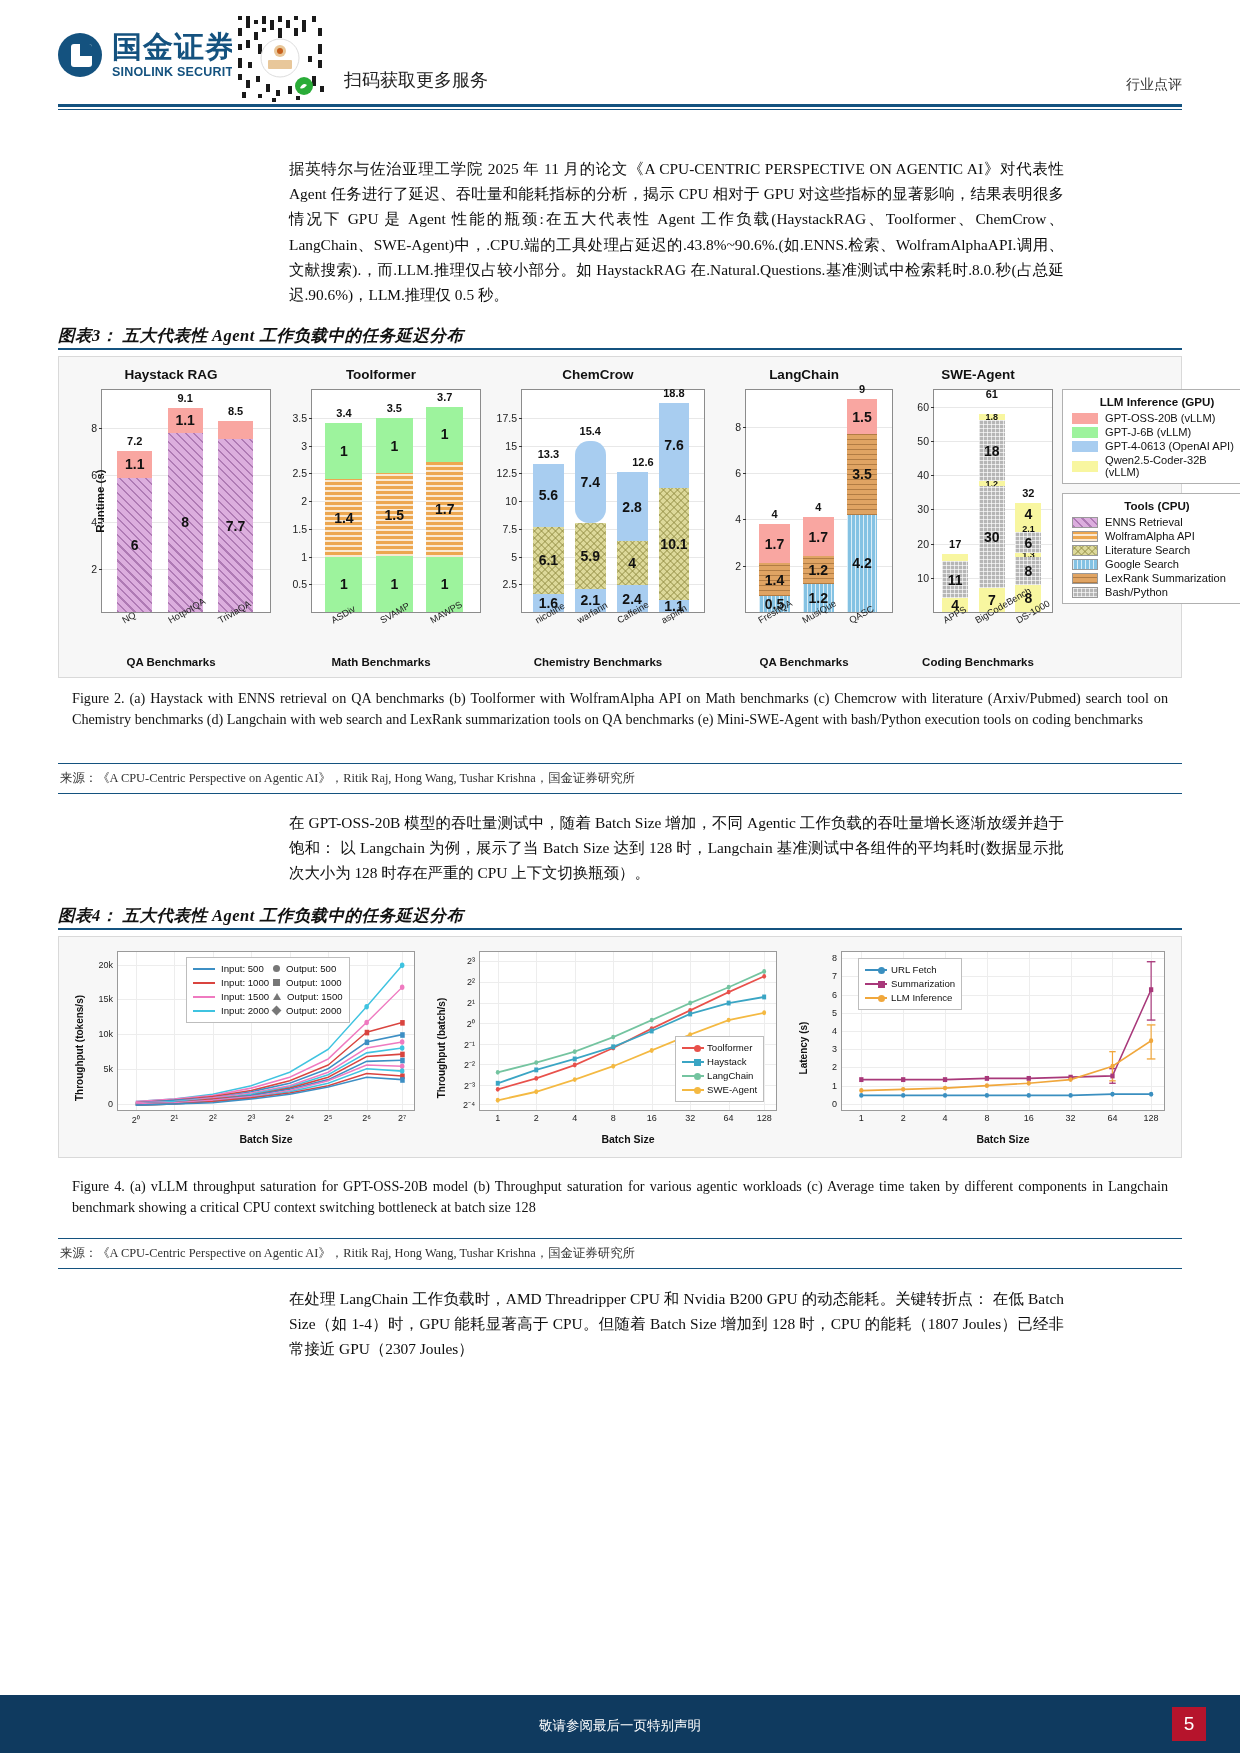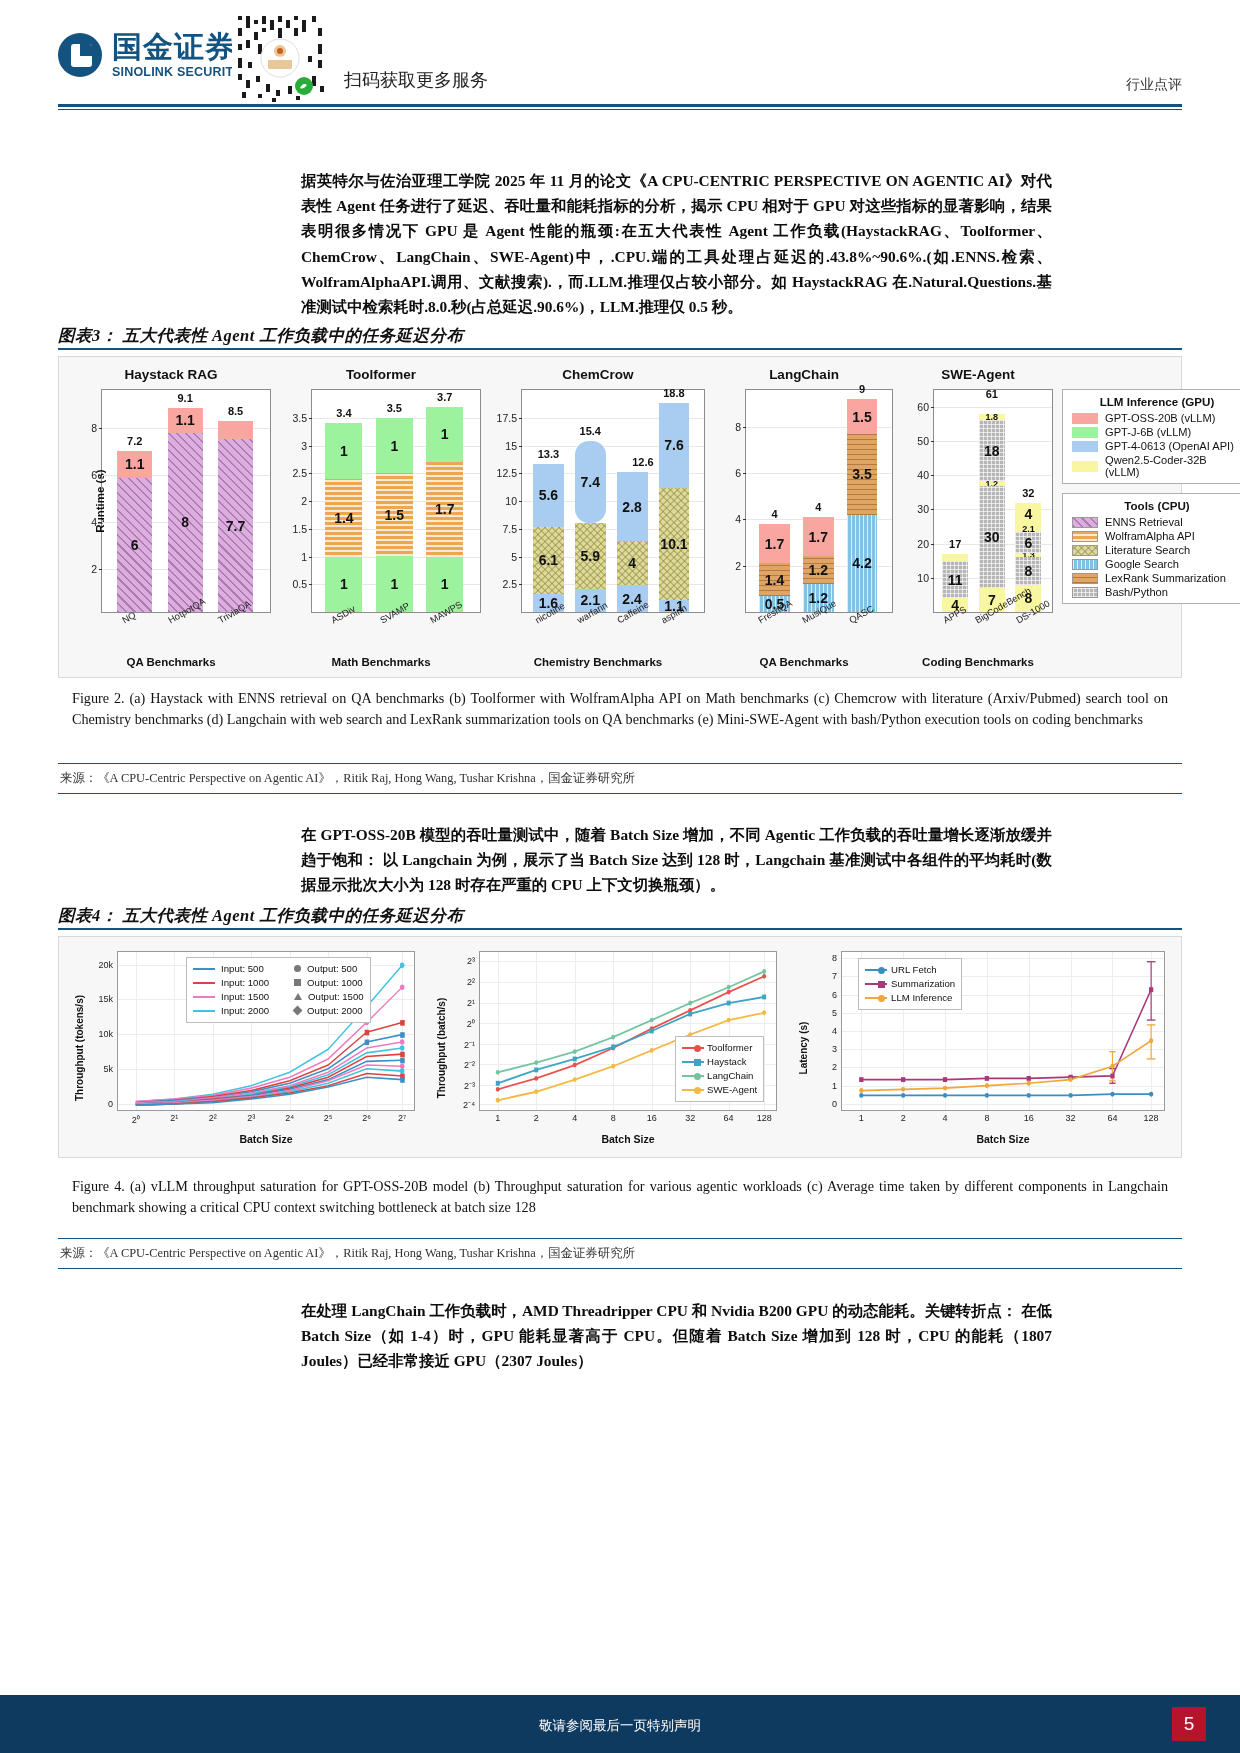--- a/index.html
+++ b/index.html
@@ -64,21 +64,21 @@
   
   .para{
     position:absolute;
     font-family:"Liberation Serif", serif;
     font-size:15.4px;
     line-height:25.2px;
     color:#0d0d0d;
     text-align:justify;
     text-justify:inter-ideograph;
   }
-  .para p{ margin:12px; text-indent:0;font-weight:bold; }
+  .para p{ margin:0; text-indent:0; }
 
   
   .fig-title{
     position:absolute;
     font-family:"Liberation Serif", serif;
     font-weight:bold; font-style:italic;
     font-size:16.5px; color:#111;
     letter-spacing:0.5px;
   }
   .fig-rule{
@@ -781,21 +781,21 @@
           <rect x="286" y="82" width="4.6" height="4.6" fill="#d9443f"></rect>
             <rect x="286" y="87" width="4.6" height="4.6" fill="#3d8fc4"></rect>
           <circle cx="288" cy="94" r="2.3" fill="#ef7ac0"></circle>
             <circle cx="288" cy="98" r="2.3" fill="#3fc3e0"></circle>
           <rect x="286" y="100" width="4.6" height="4.6" fill="#d9443f"></rect>
             <rect x="286" y="103" width="4.6" height="4.6" fill="#3d8fc4"></rect>
         </g>
       </svg>
 
       <div class="lg4" style="left:23%; top:3%;">
-        <div style="display:flex; gap:25px;">
+        <div style="display:flex; gap:4px;">
           <div>
             <div class="r">
                 <span class="ln" style="background:#3d8fc4"></span>
                 <span>Input: 500</span>
               </div>
             <div class="r">
                 <span class="ln" style="background:#d9443f"></span>
                 <span>Input: 1000</span>
               </div>
             <div class="r">

